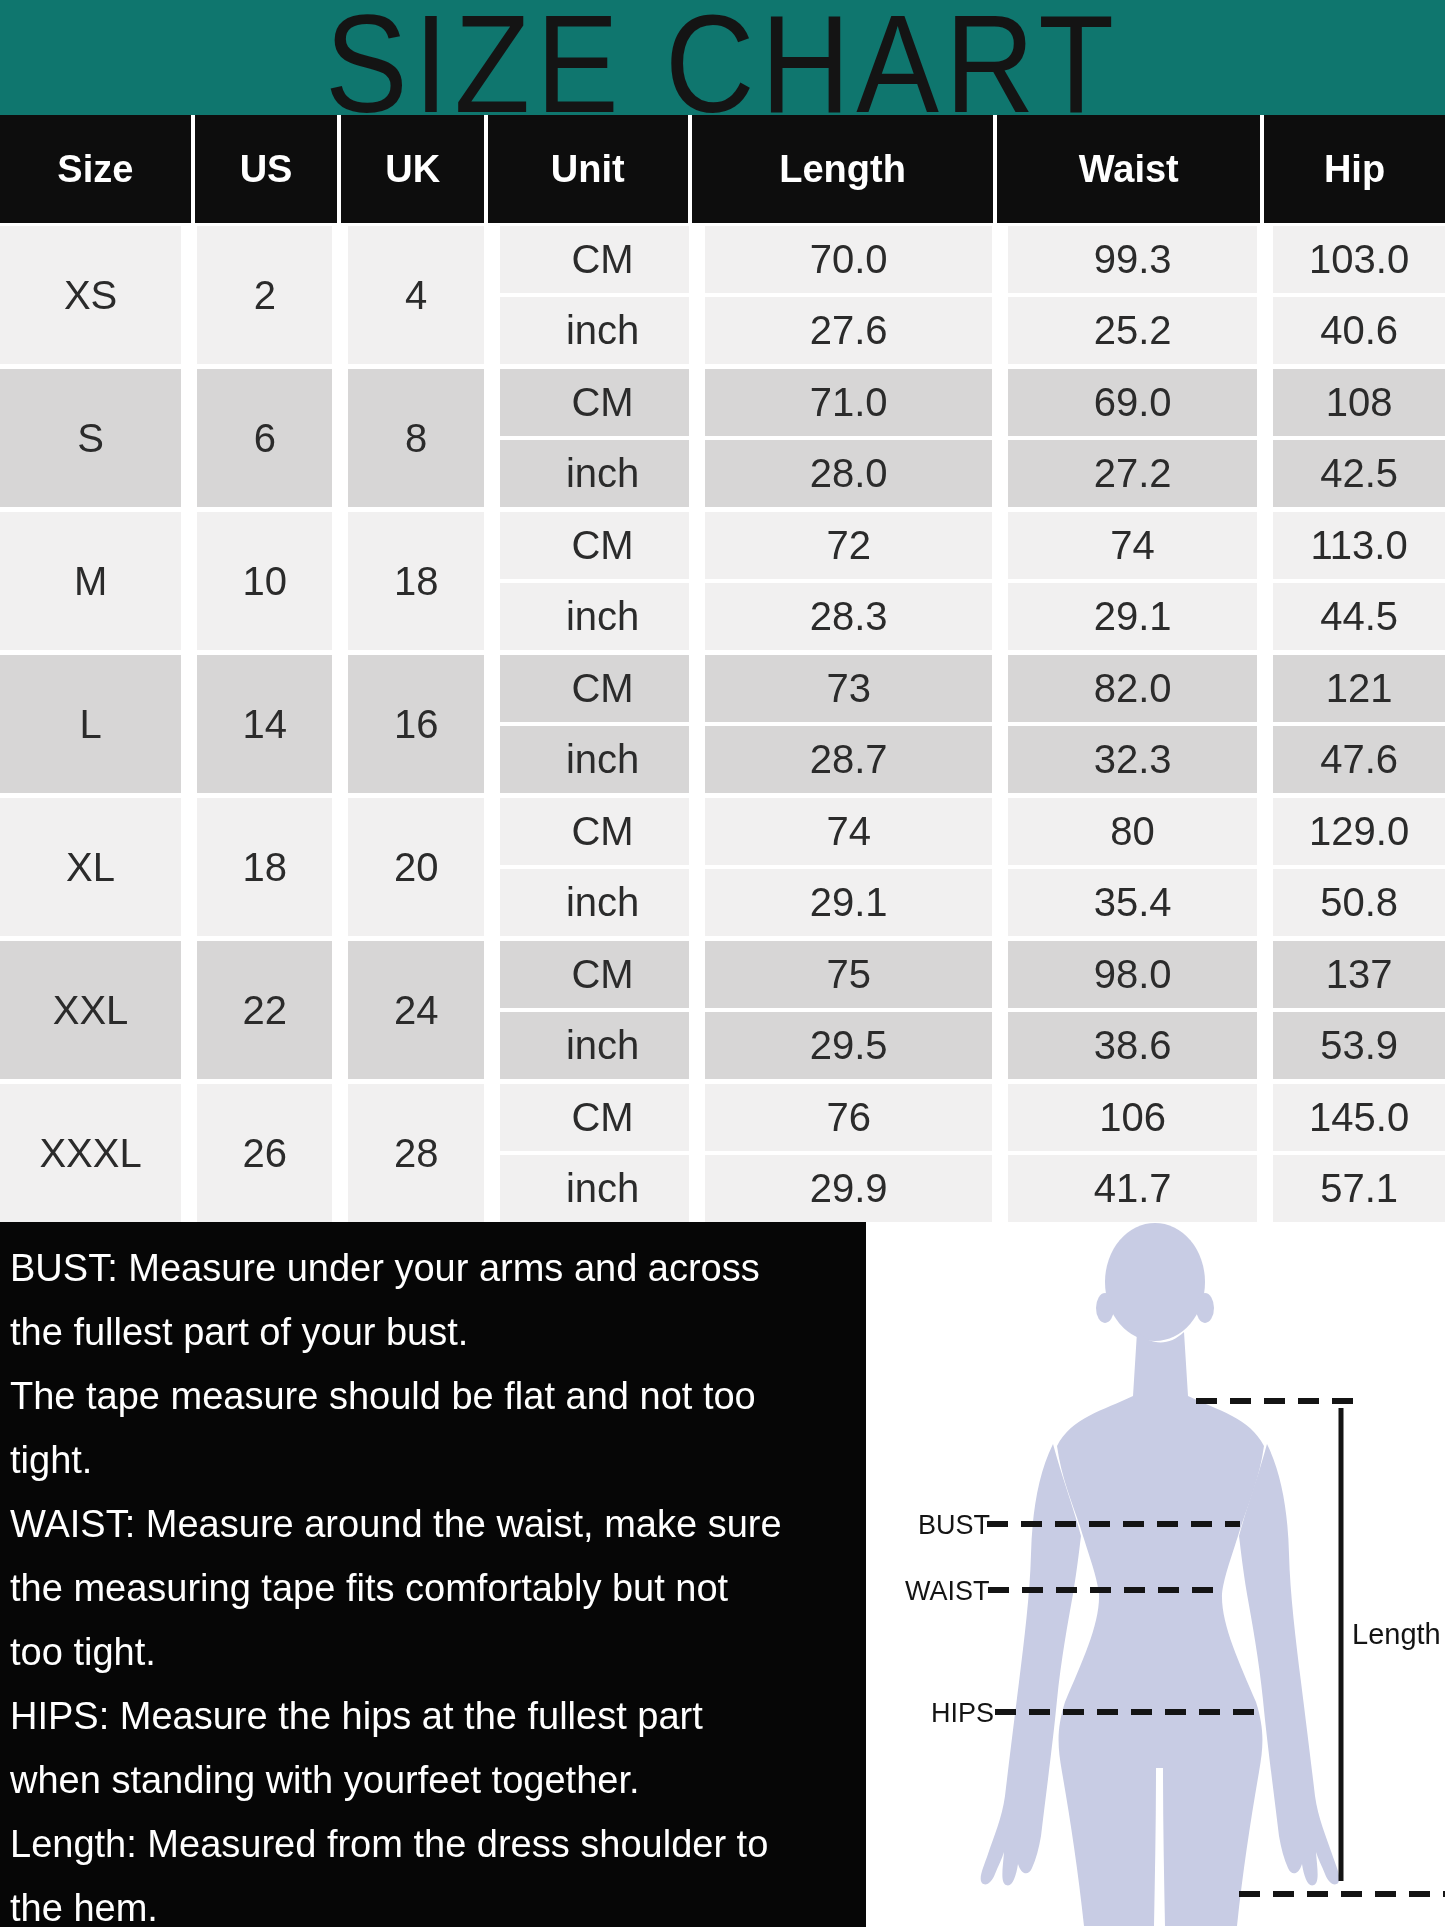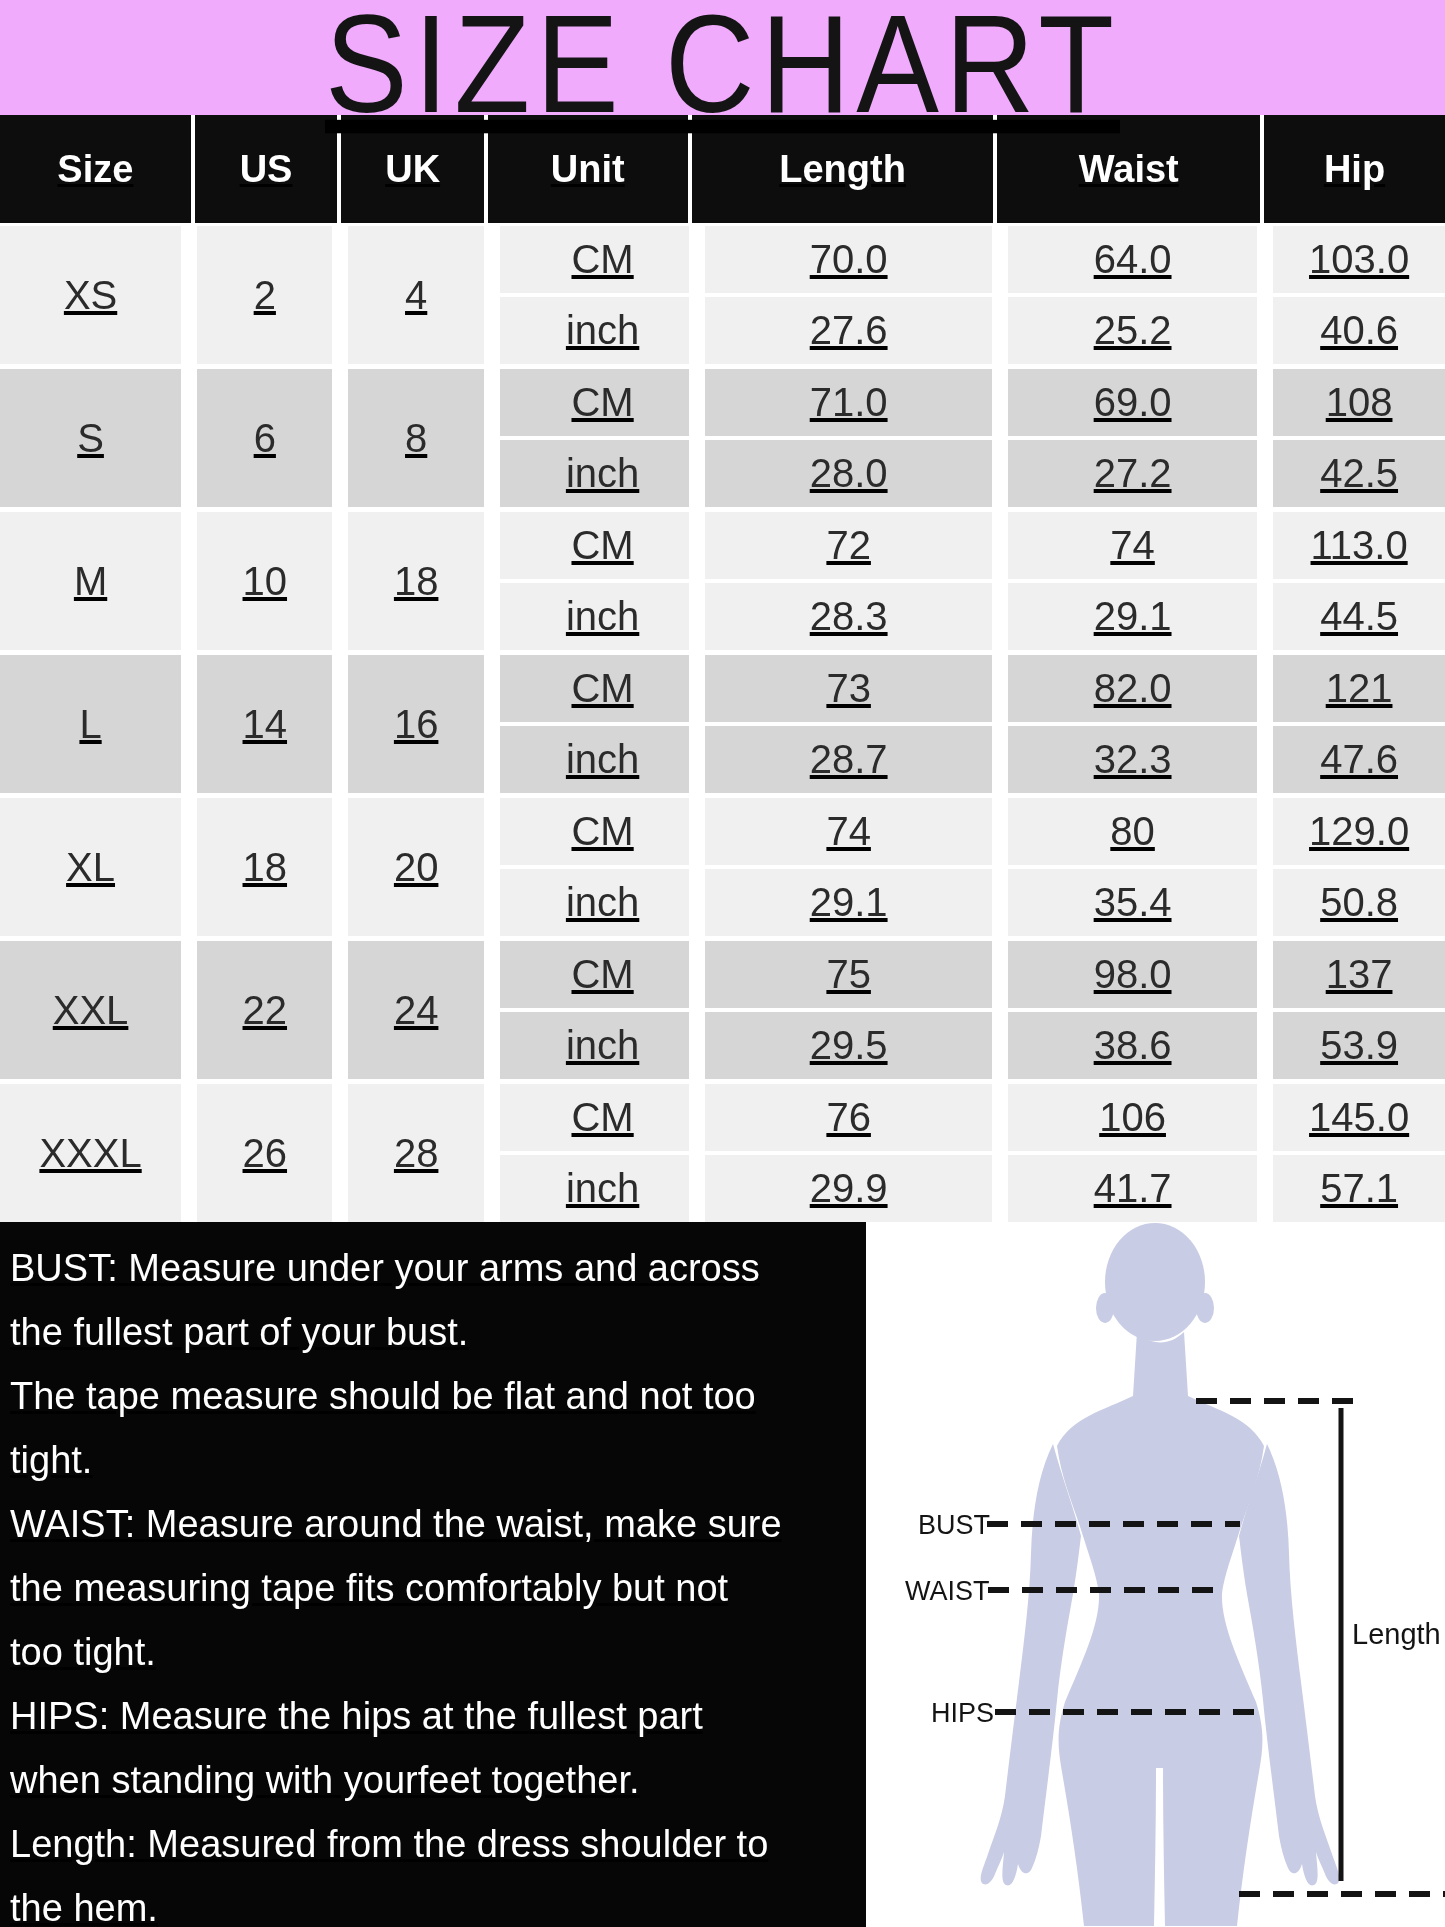--- a/index.html
+++ b/index.html
@@ -1,17 +1,17 @@
 <!DOCTYPE html>
 <html style="--header_bg: #0d0d0d; --row_light: #f1f0f0; --row_dark: #d7d6d6; --info_bg: #060606; --silhouette: #c8cce4; --line: #141414; --cell_text: #2b2b2b; --title_text: #141414;"><head>
 <meta charset="utf-8">
 <style>
   html,body{margin:0;padding:0;background:#fff;}
   body{width:1445px;height:1927px;overflow:hidden;font-family:"Liberation Sans",sans-serif;}
-  .page{width:1445px;height:1927px;position:relative;background:#f0abfc;text-decoration:underline;}
+  .page{width:1445px;height:1927px;position:relative;background:#0f766e;}
 
   
   .title-wrap{height:115px;display:flex;justify-content:center;align-items:flex-start;overflow:visible;}
   .title-wrap h1{
     margin:0;font-size:124px;line-height:115px;font-weight:400;
     letter-spacing:6px;color:var(--title_text,#141414);
     transform:scaleY(1.12);transform-origin:center top;white-space:nowrap;
   }
 
   
@@ -67,21 +67,21 @@
       <div class="hcell">Waist</div>
       <div class="hcell">Hip</div>
     </div>
     <div id="tbody">
         <div class="group light">
           <div class="cell merge c1">XS</div>
           <div class="cell merge c2">2</div>
           <div class="cell merge c3">4</div>
           <div class="cell r1 c4">CM</div>
           <div class="cell r1 c5">70.0</div>
-          <div class="cell r1 c6">64.0</div>
+          <div class="cell r1 c6">99.3</div>
           <div class="cell r1 c7">103.0</div>
           <div class="cell r2 c4">inch</div>
           <div class="cell r2 c5">27.6</div>
           <div class="cell r2 c6">25.2</div>
           <div class="cell r2 c7">40.6</div>
         </div>
         <div class="group dark">
           <div class="cell merge c1">S</div>
           <div class="cell merge c2">6</div>
           <div class="cell merge c3">8</div>

